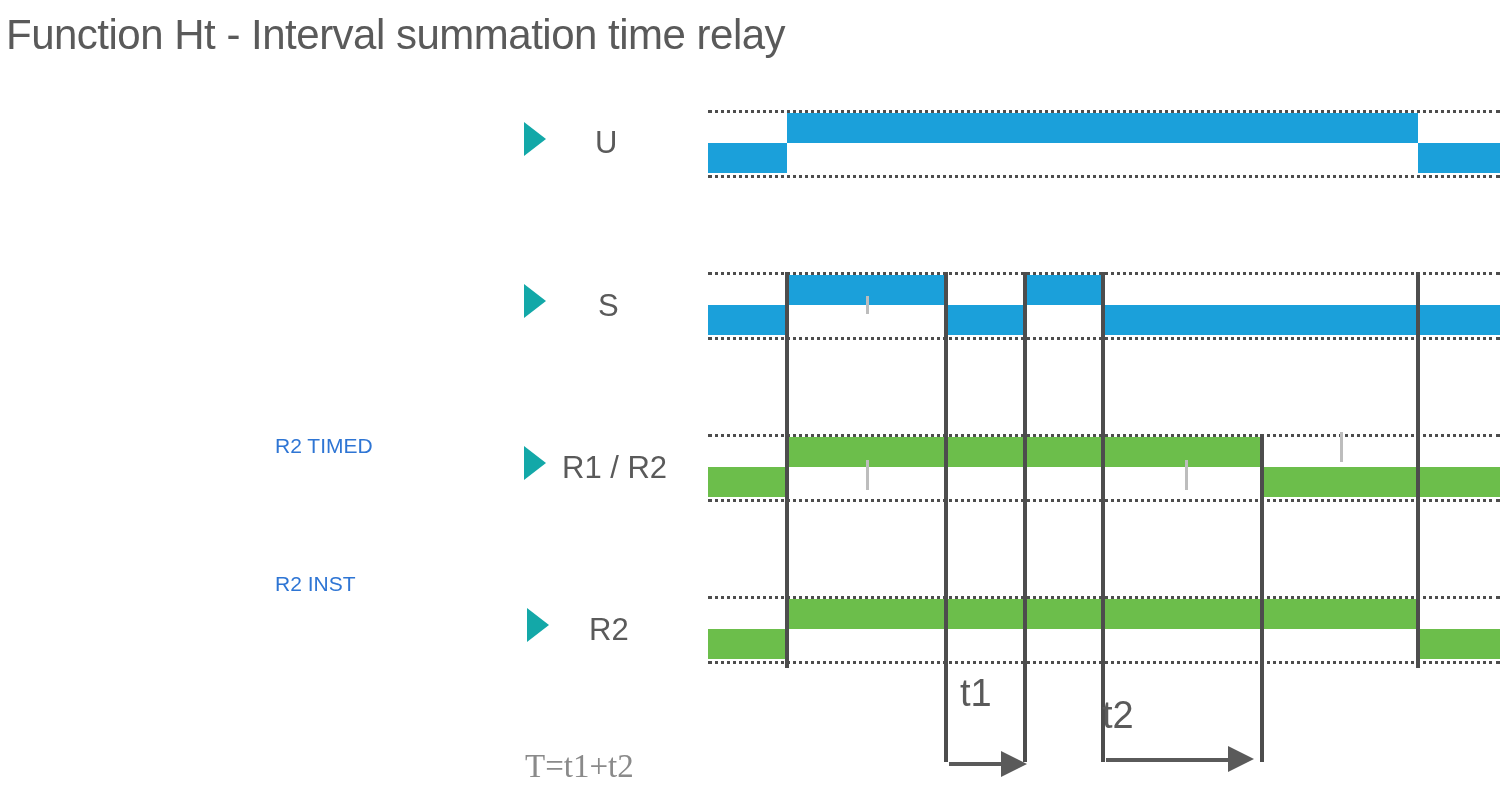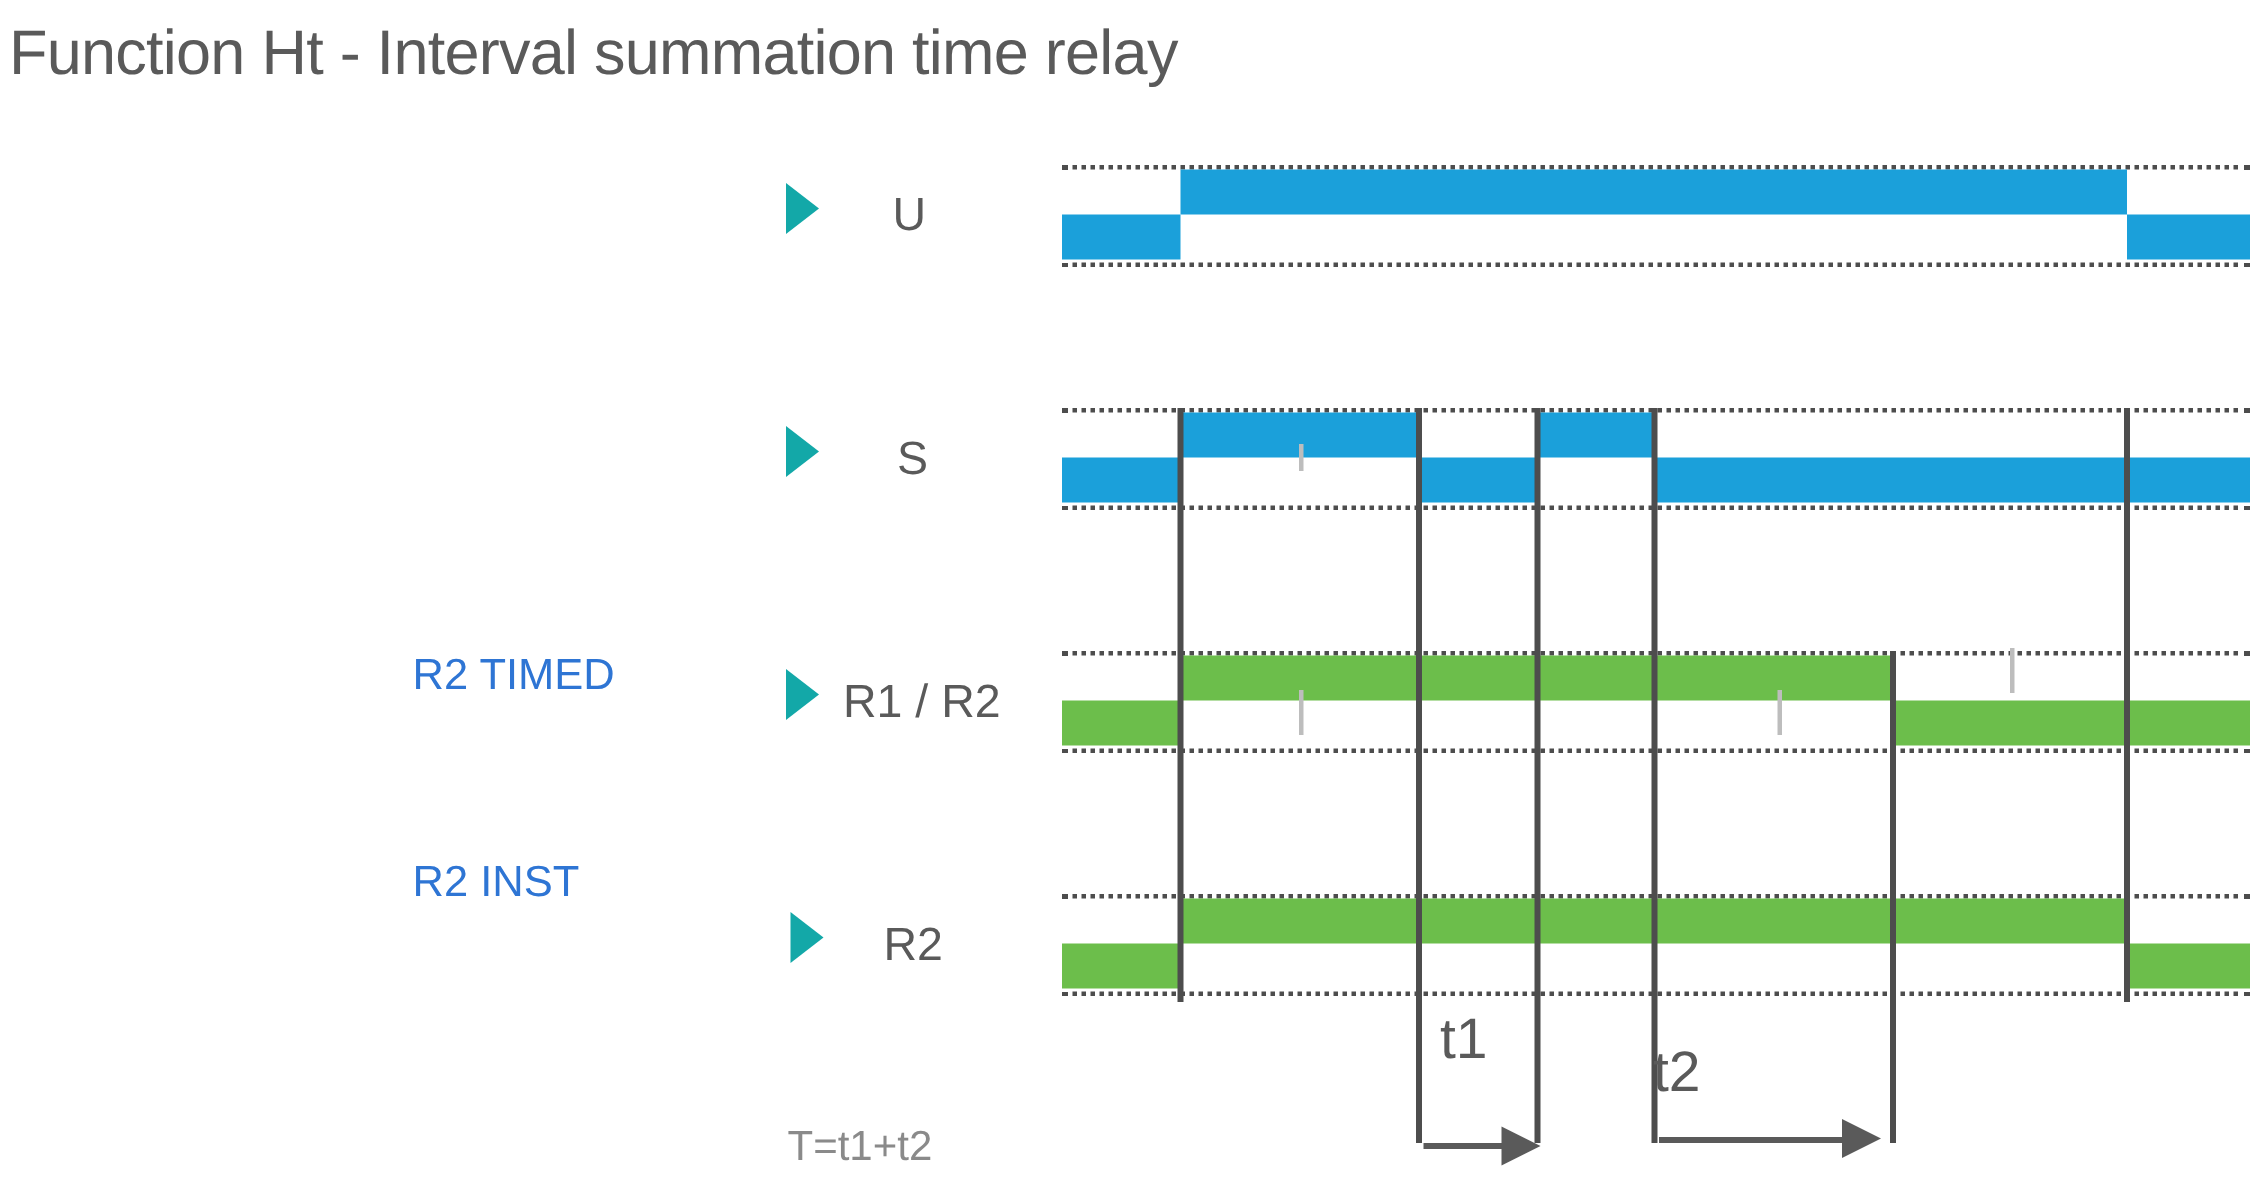--- a/index.html
+++ b/index.html
@@ -28,21 +28,21 @@
   .diagram {
     position: absolute;
     left: 0;
     top: 0;
     width: 1500px;
     height: 798px;
   }
   
   .side-label {
     position: absolute;
-    font-size: 29px;
+    font-size: 21px;
     color: #2e75d4;
     white-space: nowrap;
     font-family: "Liberation Sans", sans-serif;
   }
   .sig-name {
     position: absolute;
     font-size: 31px;
     color: #5a5a5a;
     white-space: nowrap;
     font-family: "Liberation Sans", sans-serif;
@@ -99,24 +99,24 @@
   .measure-head {
     position: absolute;
     width: 0;
     height: 0;
     border-top: 13px solid transparent;
     border-bottom: 13px solid transparent;
     border-left: 26px solid #5a5a5a;
   }
   .formula {
     position: absolute;
-    font-size: 28px;
+    font-size: 33px;
     color: #8a8a8a;
     white-space: nowrap;
-    font-family: Liberation Sans, sans-serif;
+    font-family: Liberation Serif, serif;
   }
 </style>
 </head>
 <body>
 
 <div id="page-title">Function Ht - Interval summation time relay</div>
 
 <div class="diagram">
 
   <div class="row">

